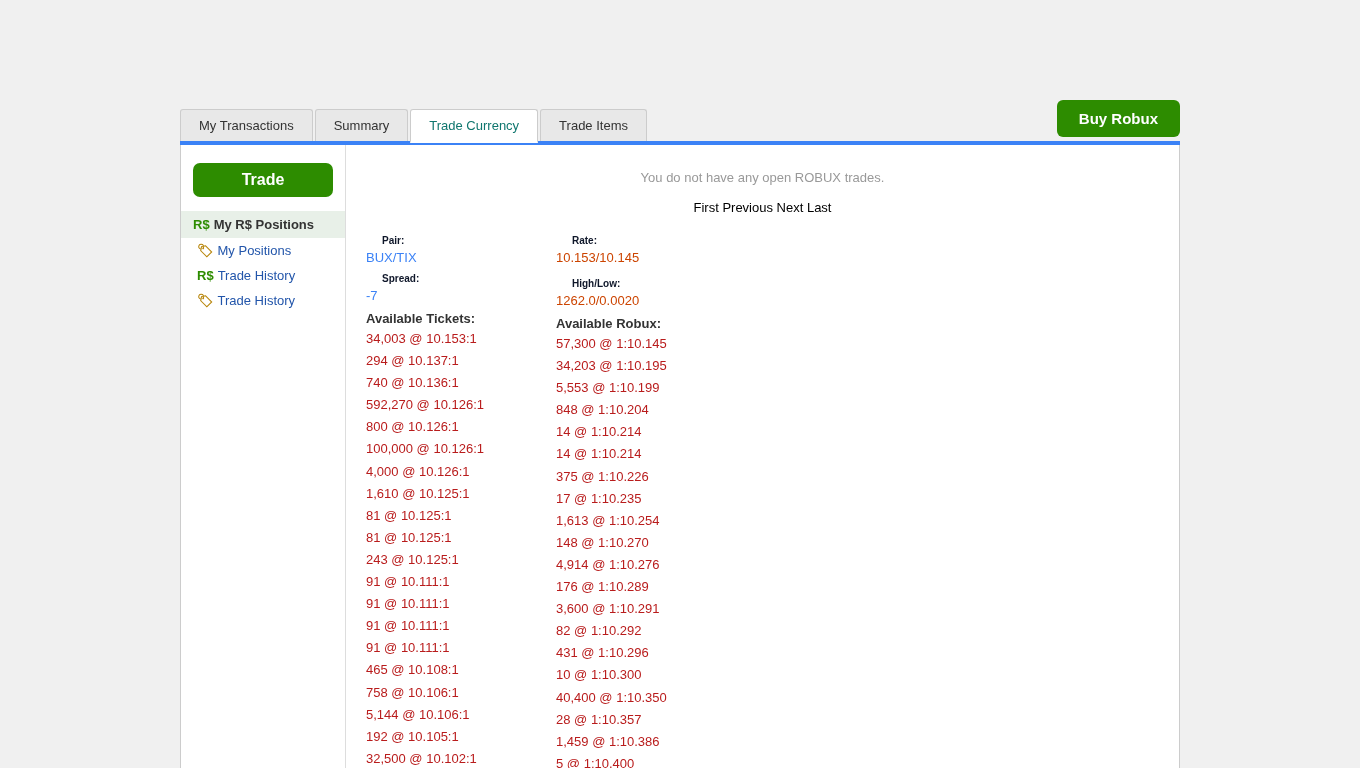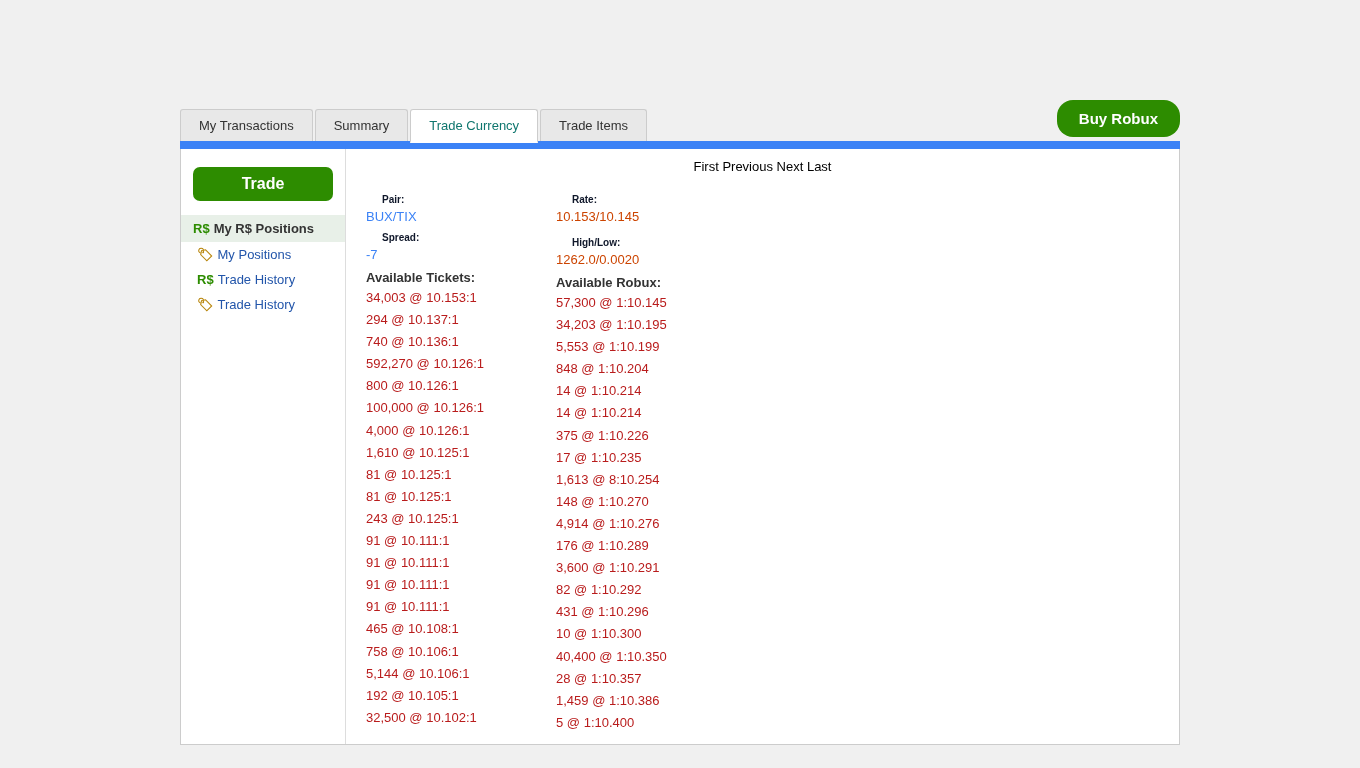--- a/index.html
+++ b/index.html
@@ -15,21 +15,21 @@
       padding: 20px 0;
     }
     .top-bar {
       background: #f0f0f0;
       padding: 80px 180px 0 180px;
     }
     .tabs-and-buy {
       display: flex;
       align-items: flex-end;
       justify-content: space-between;
-      border-bottom: 8px solid #3b82f6;
+      border-bottom: 4px solid #3b82f6;
       padding-bottom: 0;
     }
     .tabs {
       display: flex;
       align-items: flex-end;
       gap: 0;
     }
     .tab {
       padding: 8px 18px;
       border: 1px solid #ccc;
@@ -48,21 +48,21 @@
       font-weight: normal;
       color: #0f766e;
     }
     .buy-robux-btn {
       background: #2d8c00;
       color: #fff;
       border: none;
       padding: 10px 22px;
       font-size: 15px;
       font-weight: bold;
-      border-radius: 16px;
+      border-radius: 6px;
       cursor: pointer;
       margin-bottom: 4px;
     }
     .content-area {
       background: #fff;
       border: 1px solid #ccc;
       border-top: none;
       margin: 0 180px;
       display: flex;
       min-height: 500px;
@@ -194,20 +194,21 @@
         <span style="color:#2d8c00;font-weight:bold;">R$</span>
         <span>Trade History</span>
       </a>
       <a class="sidebar-link">
         <span style="color:#b8860b;font-weight:bold;">🏷</span>
         <span>Trade History</span>
       </a>
     </div>
 
     <div class="main-content">
+      <div class="no-trades-msg">You do not have any open ROBUX trades.</div>
       <div class="pagination">First Previous Next Last</div>
 
       <div class="trade-data">
 
         <div class="trade-col">
           <div class="col-header">Pair:</div>
           <div class="spread-val">BUX/TIX</div>
           <div style="margin-top:8px;">
             <div class="col-header">Spread:</div>
             <div class="spread-val">-7</div>
@@ -250,21 +251,21 @@
             <div class="col-label">Available Robux:</div>
             <div id="robux-rows">
                 <div class="trade-row">57,300 @ 1:10.145</div>
                 <div class="trade-row">34,203 @ 1:10.195</div>
                 <div class="trade-row">5,553 @ 1:10.199</div>
                 <div class="trade-row">848 @ 1:10.204</div>
                 <div class="trade-row">14 @ 1:10.214</div>
                 <div class="trade-row">14 @ 1:10.214</div>
                 <div class="trade-row">375 @ 1:10.226</div>
                 <div class="trade-row">17 @ 1:10.235</div>
-                <div class="trade-row">1,613 @ 8:10.254</div>
+                <div class="trade-row">1,613 @ 1:10.254</div>
                 <div class="trade-row">148 @ 1:10.270</div>
                 <div class="trade-row">4,914 @ 1:10.276</div>
                 <div class="trade-row">176 @ 1:10.289</div>
                 <div class="trade-row">3,600 @ 1:10.291</div>
                 <div class="trade-row">82 @ 1:10.292</div>
                 <div class="trade-row">431 @ 1:10.296</div>
                 <div class="trade-row">10 @ 1:10.300</div>
                 <div class="trade-row">40,400 @ 1:10.350</div>
                 <div class="trade-row">28 @ 1:10.357</div>
                 <div class="trade-row">1,459 @ 1:10.386</div>

